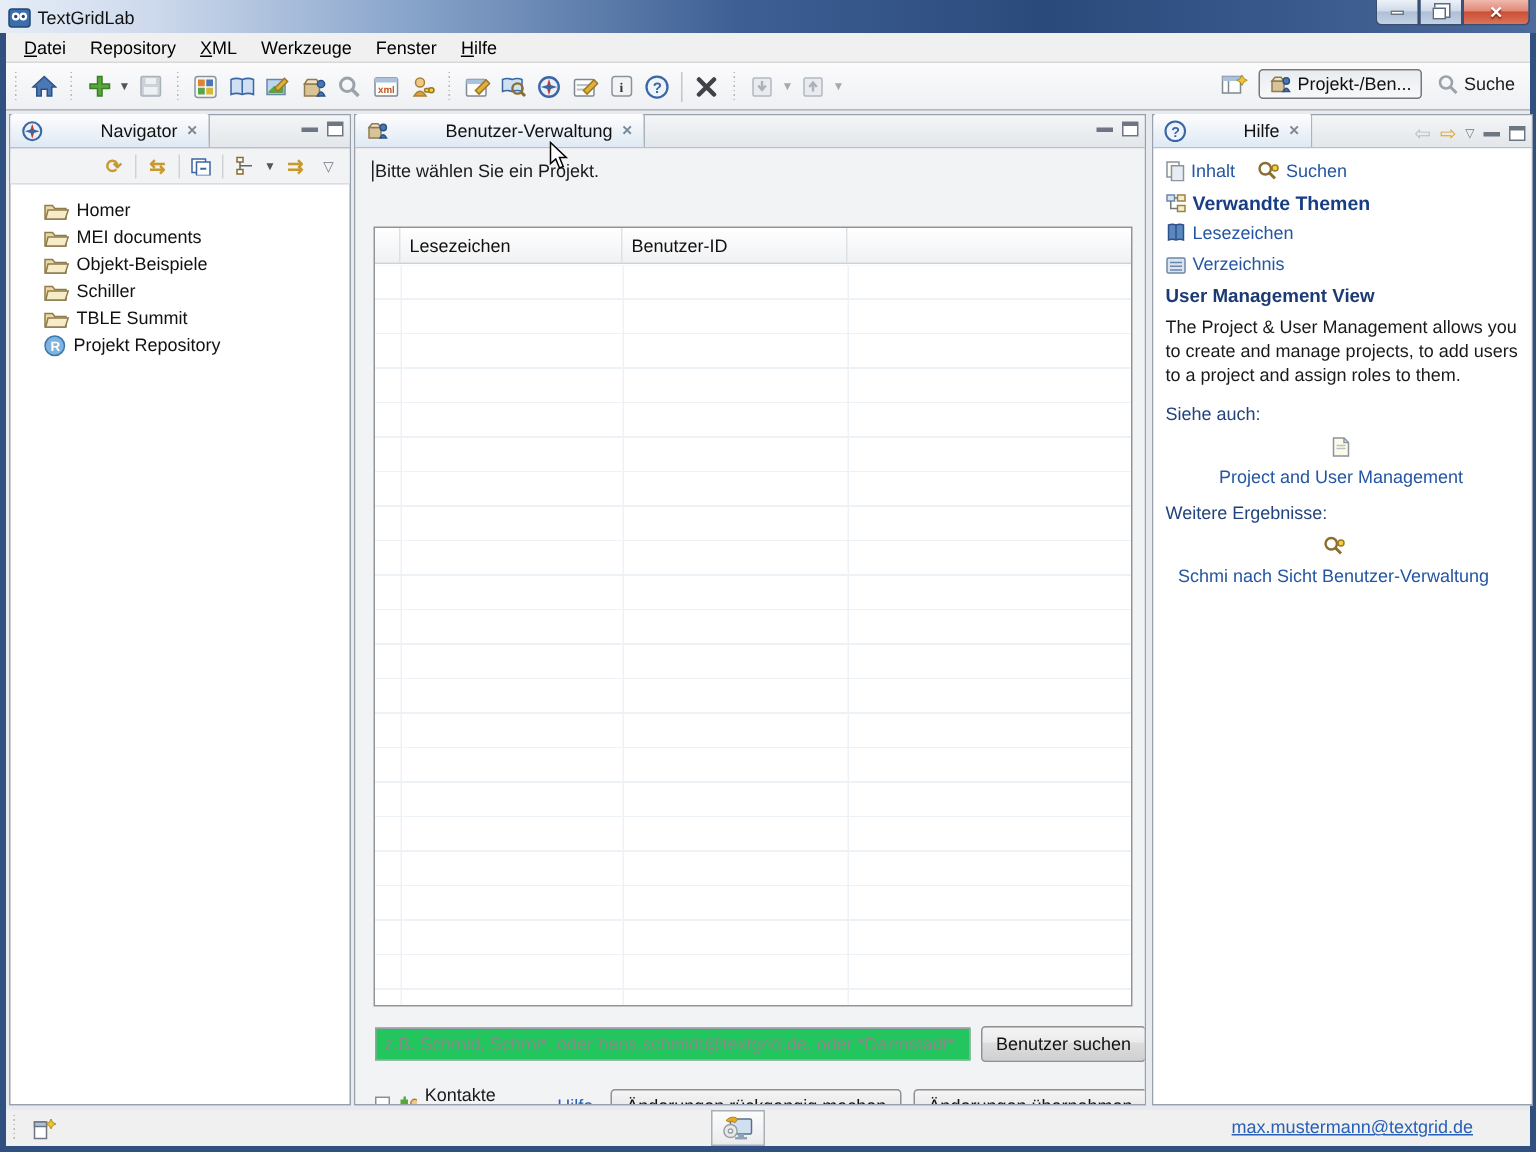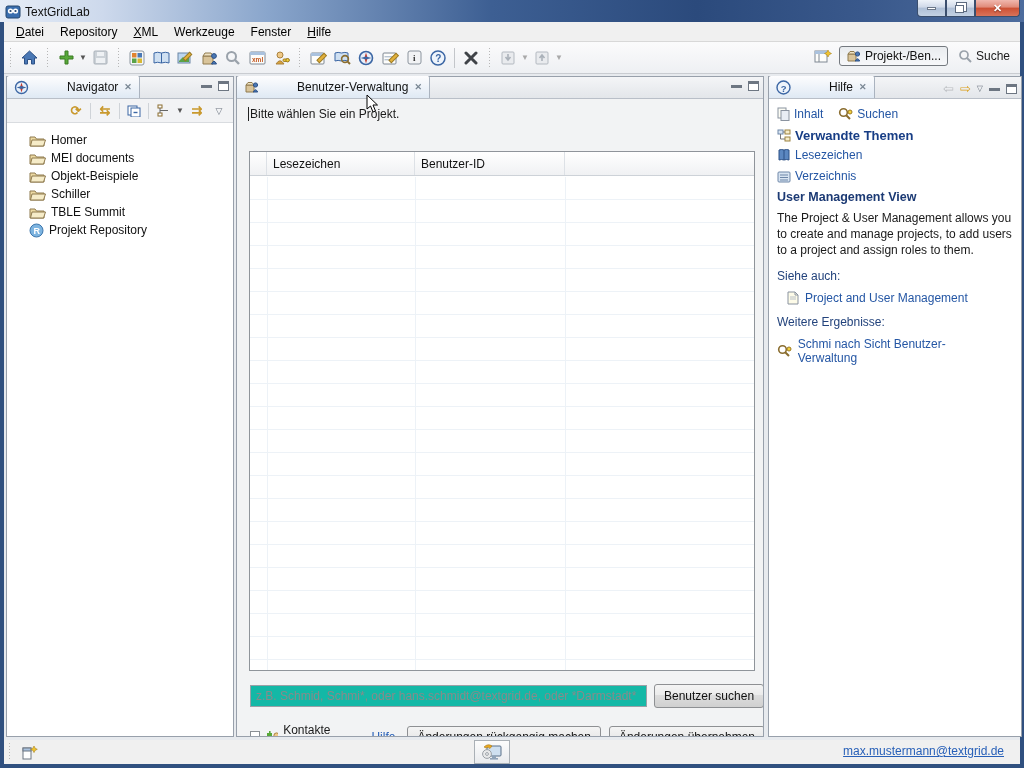--- a/index.html
+++ b/index.html
@@ -69,50 +69,50 @@
   .msgbar { position:relative; height:30px; display:flex; align-items:center; padding-left:11px; }
   .caret-line { width:1px; height:14px; background:#222; margin-right:1px; }
   .um-table { position:absolute; left:12px; top:52px; width:506px; height:520px; border:1px solid #8f949a; background:#fff; }
   .um-thead { position:relative; height:24px; background:linear-gradient(#ffffff,#f0f1f3); border-bottom:1px solid #cdd2d8; display:flex; }
   .th { display:flex; align-items:center; padding-left:6px; font-size:12px; color:#111; border-right:1px solid #dde1e6; }
   .th0 { width:17px; } .th1 { width:148px; } .th2 { width:150px; } .th3 { flex:1; border-right:none; }
   .um-tbody { position:absolute; left:0; top:25px; right:0; bottom:0;
     background-image:repeating-linear-gradient(to bottom,transparent 0 22px,#edf2f7 22px 23px); }
   .colline { position:absolute; top:0; bottom:0; width:1px; background:#edf2f7; }
   .search-row { position:absolute; left:13px; top:585px; width:506px; height:24px; }
-  .search-input { position:absolute; left:0; top:1px; width:397px; height:22px; border:1px solid #9aa0a6; padding:0 5px; font-size:12px; font-family:"Liberation Sans",sans-serif; color:#333; background:#14b8a6; }
+  .search-input { position:absolute; left:0; top:1px; width:397px; height:22px; border:1px solid #9aa0a6; padding:0 5px; font-size:12px; font-family:"Liberation Sans",sans-serif; color:#333; background:#22c55e; }
   .search-input::placeholder { color:#8a8a8a; opacity:1; }
   .btn { border:1px solid #8e9093; border-radius:3px; background:linear-gradient(#f4f4f4,#ebebeb 45%,#dddddd 46%,#d0d0d0); font-size:12px; font-family:"Liberation Sans",sans-serif; color:#111; padding:3px 9px; white-space:nowrap; }
   .search-btn { position:absolute; left:404px; top:0; height:24px; }
   .footer-row { position:absolute; left:13px; top:625px; width:515px; height:26px; display:flex; align-items:center; }
   .checkbox { width:13px; height:13px; border:1px solid #8a8f94; background:#fff; margin-right:6px; }
   .ftr-label { margin-left:5px; margin-right:14px; }
   .link { color:#2860b8; text-decoration:underline; }
   .undo-btn { margin-left:12px; }
   .apply-btn { margin-left:8px; }
 
   
   #help-panel { left:764px; top:2px; width:254px; height:661px; }
   .help-content { position:absolute; left:0; top:22px; right:0; bottom:0; background:#fff; padding:8px 20px 0 8px; }
   .hlink-row { display:flex; align-items:center; gap:5px; margin-bottom:7px; flex-wrap:wrap; }
   .hlink { color:#2456a4; font-size:12px; display:inline-flex; align-items:center; gap:4px; margin-right:10px; }
   .hlink.bold { font-weight:bold; font-size:13px; color:#173d85; }
   .help-article { }
   .h-title { color:#1c3a74; font-weight:bold; font-size:12.5px; margin-bottom:6px; }
   .h-body { color:#1a1a1a; line-height:1.35; margin-bottom:10px; width:238px; }
   .h-sub { color:#23437c; margin-bottom:8px; }
-  .h-linkrow { display:flex; align-items:center; gap:6px; margin-bottom:10px; }
+  .h-linkrow { display:flex; align-items:center; gap:6px; margin-bottom:10px;flex-direction:column; }
   .h-linkrow .link { text-decoration:none; color:#2456a4; }
   .h-linkrow.indent { padding-left:10px; }
 
   
   .statusbar { position:absolute; left:4px; top:740px; width:1016px; height:24px; background:#f0f0f0; display:flex; align-items:center; }
   .sb-handle { width:3px; height:18px; margin:0 5px; background-image:repeating-linear-gradient(to bottom,#b7b7b7 0 1px,transparent 1px 3px); background-size:1px 100%; background-repeat:repeat-y; }
   .sb-center-btn { position:absolute; left:470px; top:0px; width:36px; height:24px; border:1px solid #aab0b6; background:linear-gradient(#fcfcfc,#e9ebee); display:flex; align-items:center; justify-content:center; }
-  .sb-right { position:absolute; right:16px; top:4px; }
+  .sb-right { position:absolute; right:38px; top:4px; }
 
   svg { display:block; }
   .mouse-cursor { position:absolute; left:366px; top:94px; z-index:50; }
 </style>
 </head>
 <body>
 
 <div id="win">
 
   <div class="titlebar">

